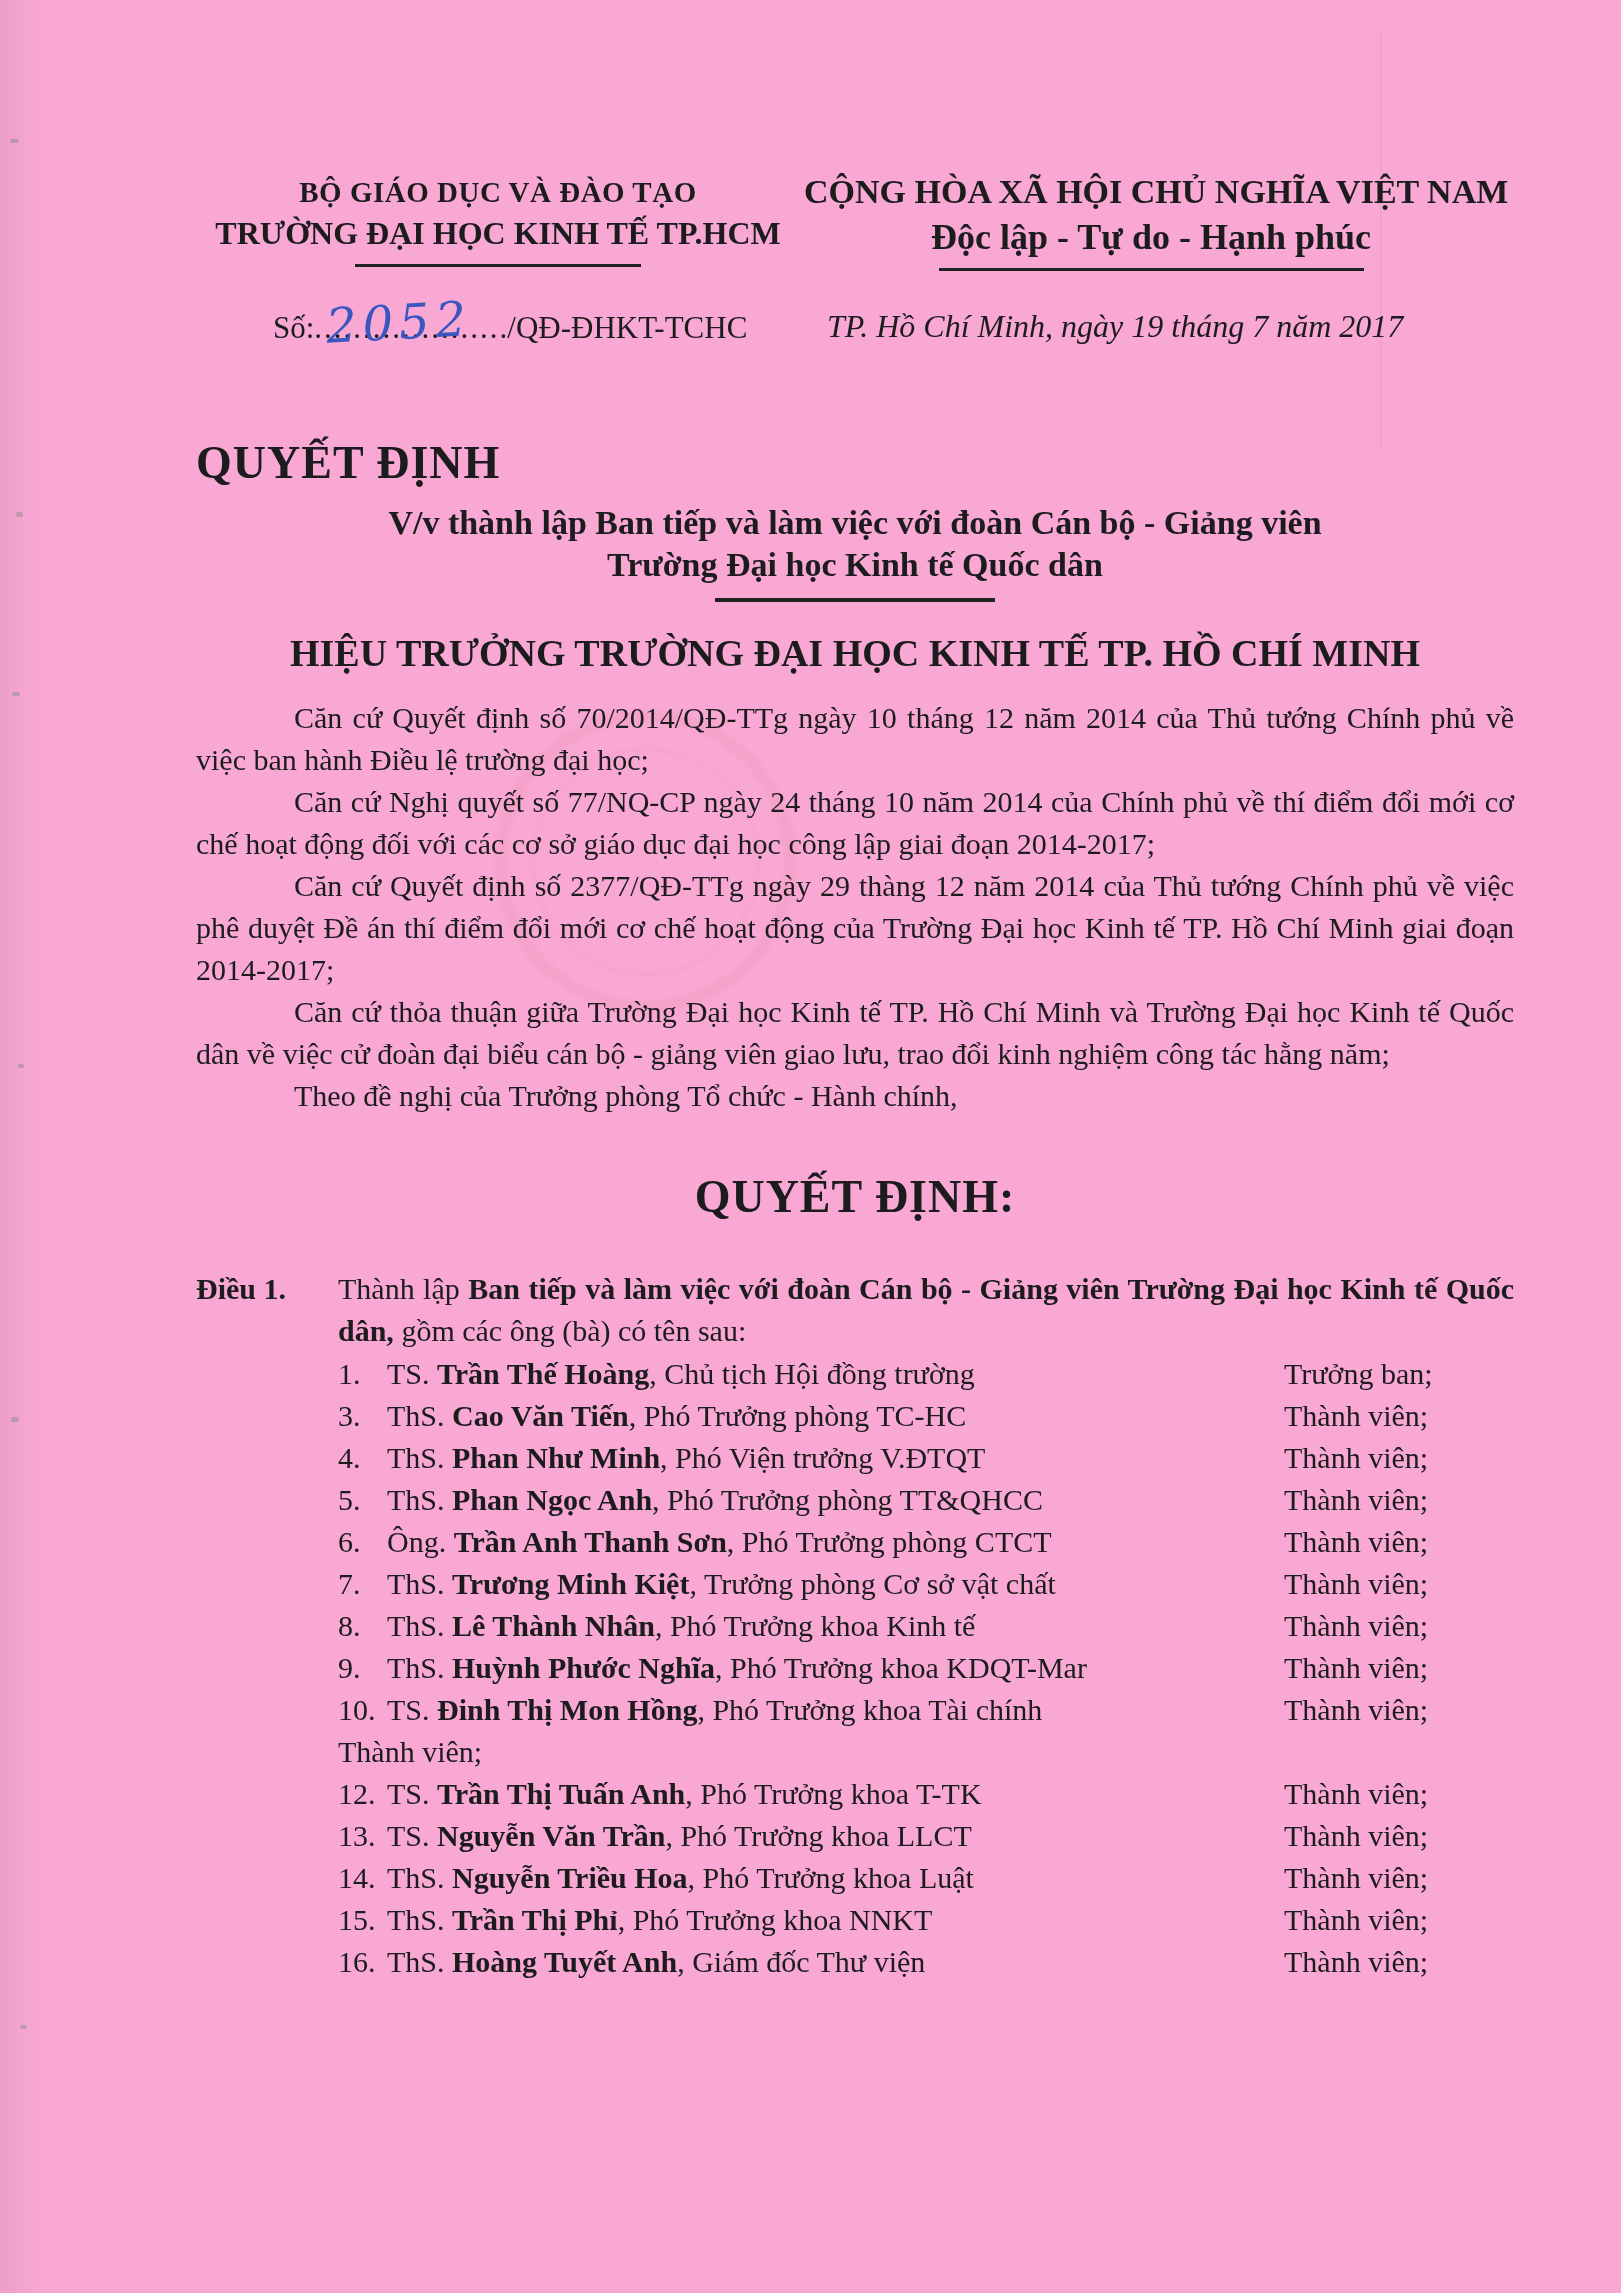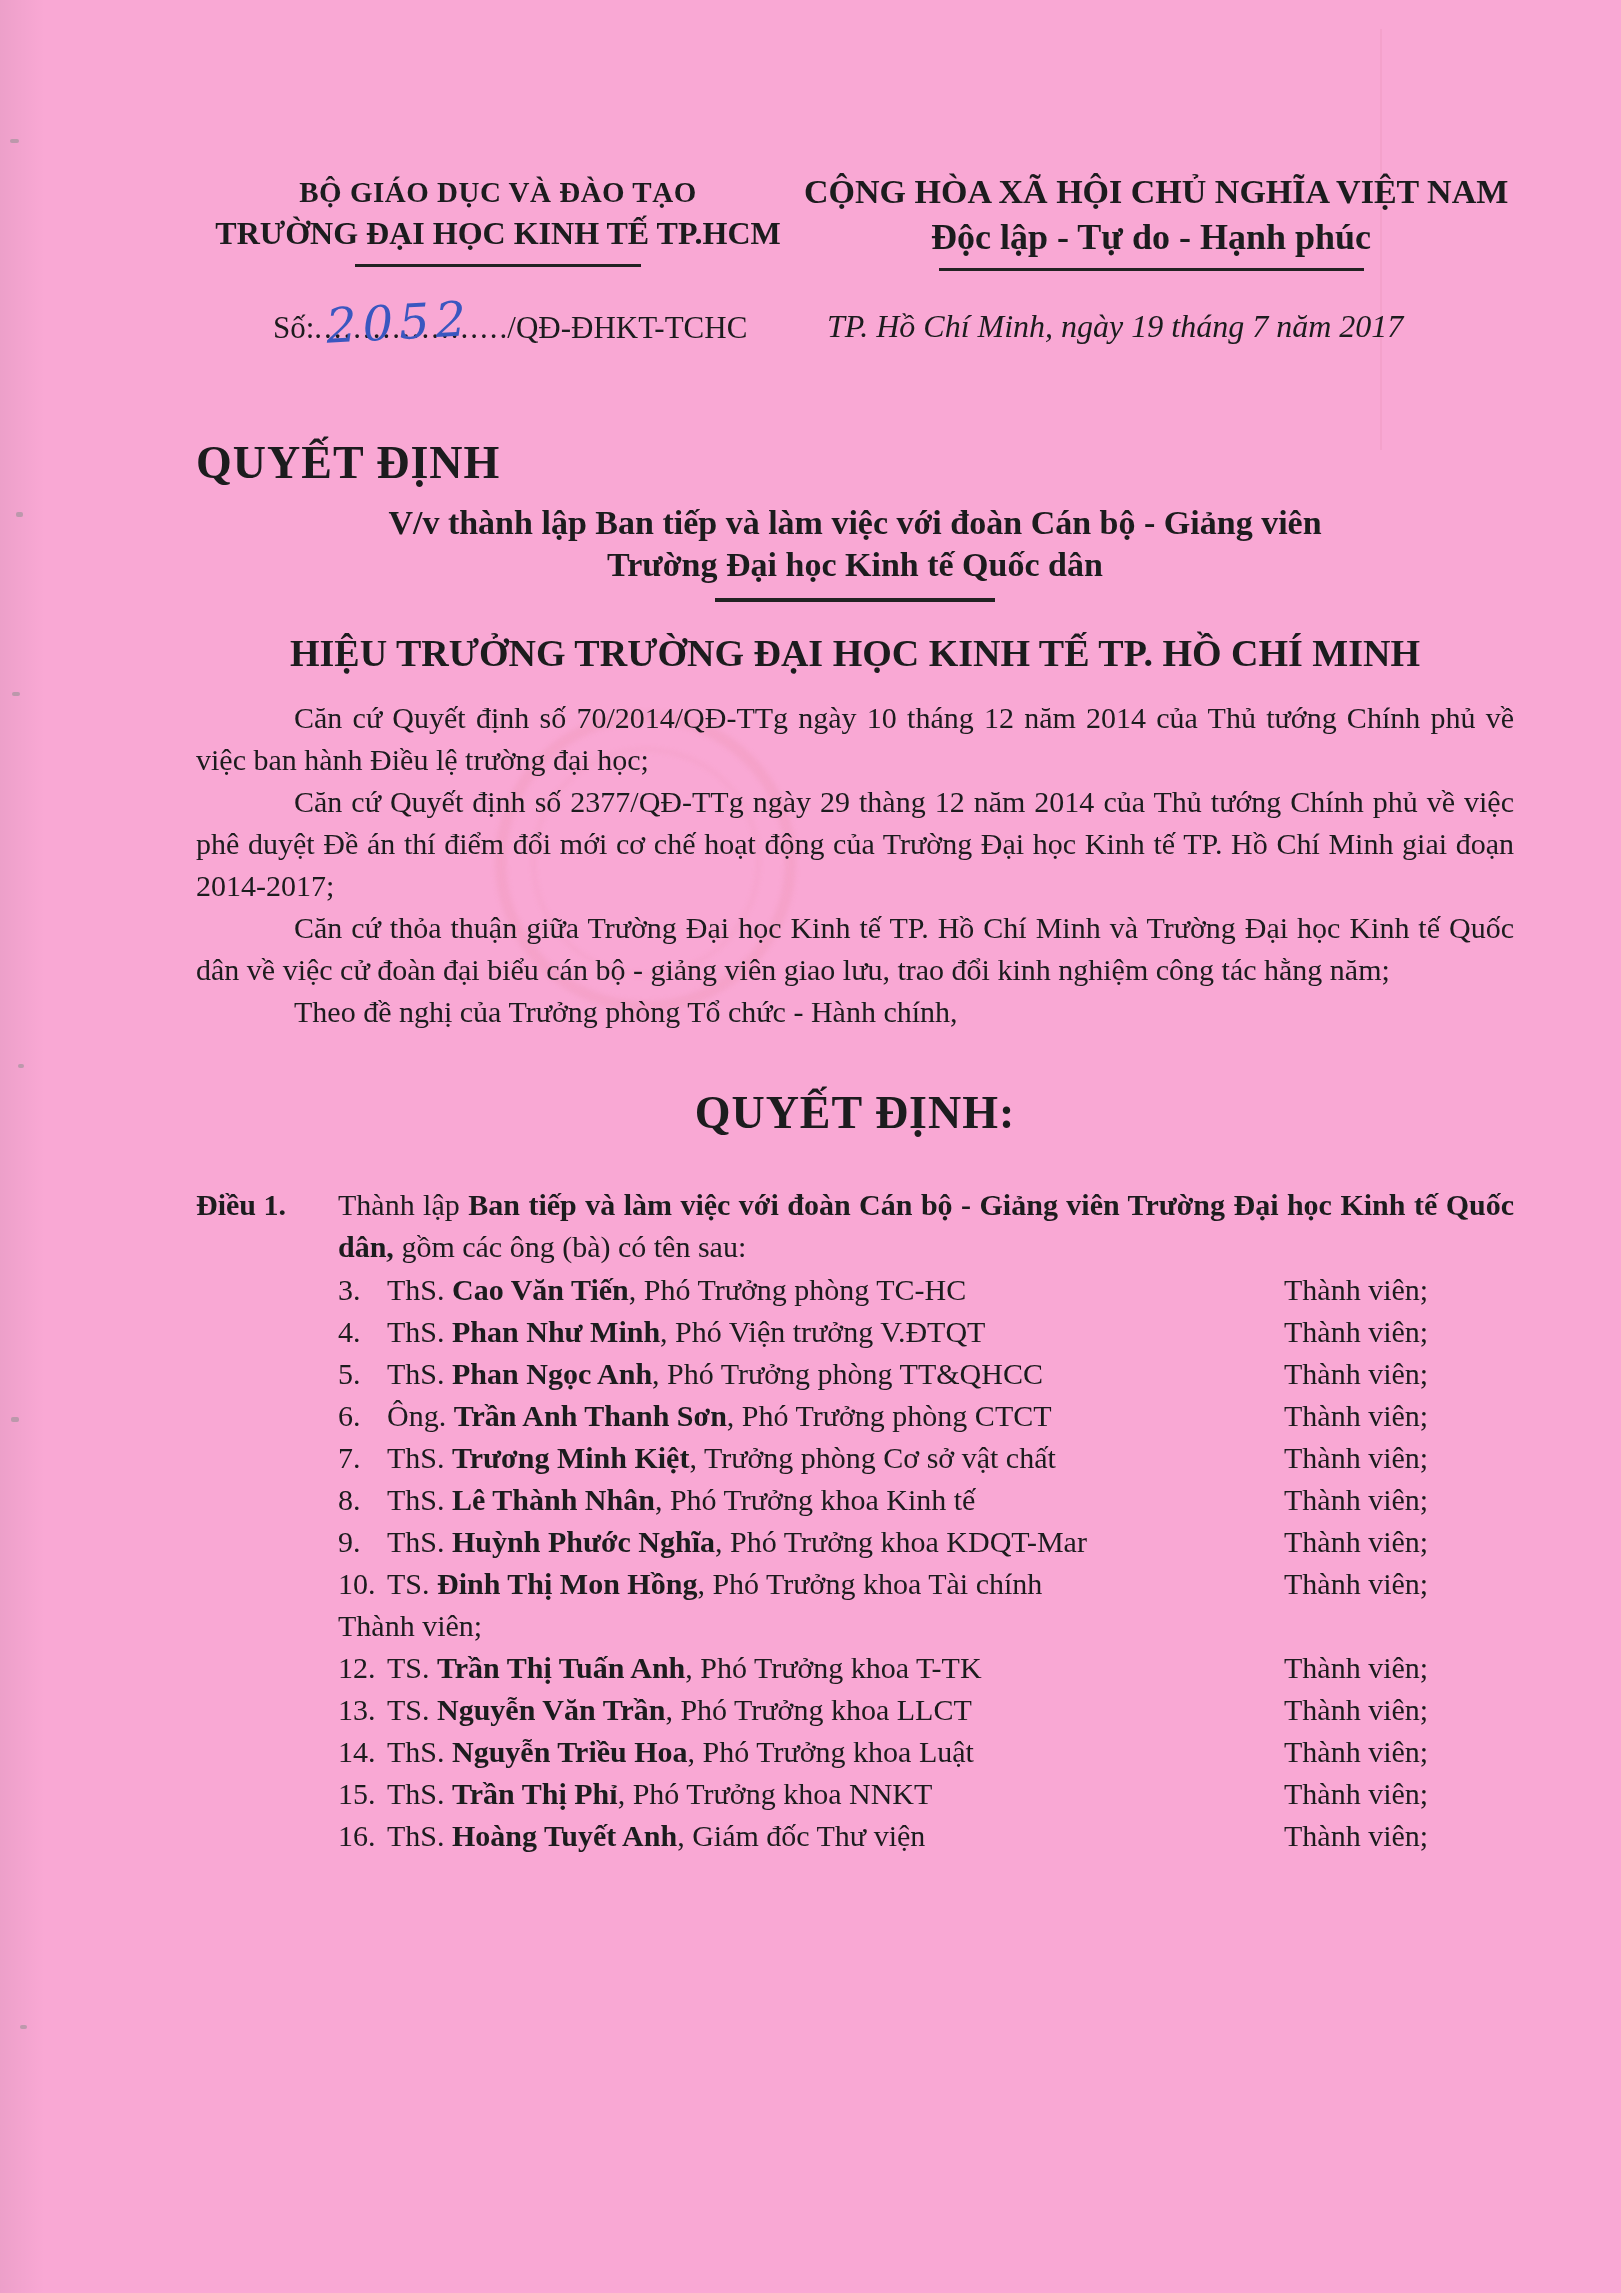--- a/index.html
+++ b/index.html
@@ -119,37 +119,42 @@
       <div>Trường Đại học Kinh tế Quốc dân</div>
     </div>
     <div class="subject-rule"></div>
 
     <div class="issuer">HIỆU TRƯỞNG TRƯỜNG ĐẠI HỌC KINH TẾ TP. HỒ CHÍ MINH</div>
 
     <div class="preamble">
 
         <p>Căn cứ Quyết định số 70/2014/QĐ-TTg ngày 10 tháng 12 năm 2014 của Thủ tướng Chính phủ về việc ban hành Điều lệ trường đại học;</p>
 
+        <p>Căn cứ Nghị quyết số 77/NQ-CP ngày 24 tháng 10 năm 2014 của Chính phủ về thí điểm đổi mới cơ chế hoạt động đối với các cơ sở giáo dục đại học công lập giai đoạn 2014-2017;</p>
 
         <p>Căn cứ Quyết định số 2377/QĐ-TTg ngày 29 thàng 12 năm 2014 của Thủ tướng Chính phủ về việc phê duyệt Đề án thí điểm đổi mới cơ chế hoạt động của Trường Đại học Kinh tế TP. Hồ Chí Minh giai đoạn 2014-2017;</p>
 
         <p>Căn cứ thỏa thuận giữa Trường Đại học Kinh tế TP. Hồ Chí Minh và Trường Đại học Kinh tế Quốc dân về việc cử đoàn đại biểu cán bộ - giảng viên giao lưu, trao đổi kinh nghiệm công tác hằng năm;</p>
 
         <p>Theo đề nghị của Trưởng phòng Tổ chức - Hành chính,</p>
 
     </div>
 
     <div class="decision-heading">QUYẾT ĐỊNH:</div>
 
     <div class="article">
       <div class="art-label">Điều 1.</div>
       <div class="art-content">
         <p class="art-intro"><span>Thành lập </span><b>Ban tiếp và làm việc với đoàn Cán bộ - Giảng viên Trường Đại học Kinh tế Quốc dân,</b><span> gồm các ông (bà) có tên sau:</span></p>
         <div class="members">
 
+            <div class="member">
+              <div class="m-main"><span class="m-num">1.</span><span>TS.</span> <b>Trần Thế Hoàng</b><span>, Chủ tịch Hội đồng trường</span></div>
+              <div class="m-role">Trưởng ban;</div>
+            </div>
 
 
             <div class="member">
               <div class="m-main"><span class="m-num">3.</span><span>ThS.</span> <b>Cao Văn Tiến</b><span>, Phó Trưởng phòng TC-HC</span></div>
               <div class="m-role">Thành viên;</div>
             </div>
 
             <div class="member">
               <div class="m-main"><span class="m-num">4.</span><span>ThS.</span> <b>Phan Như Minh</b><span>, Phó Viện trưởng V.ĐTQT</span></div>
               <div class="m-role">Thành viên;</div>

